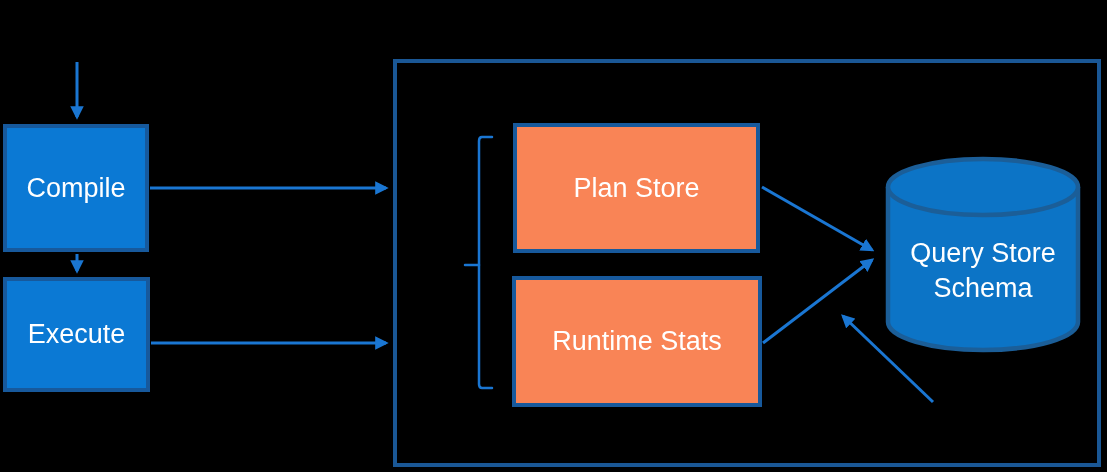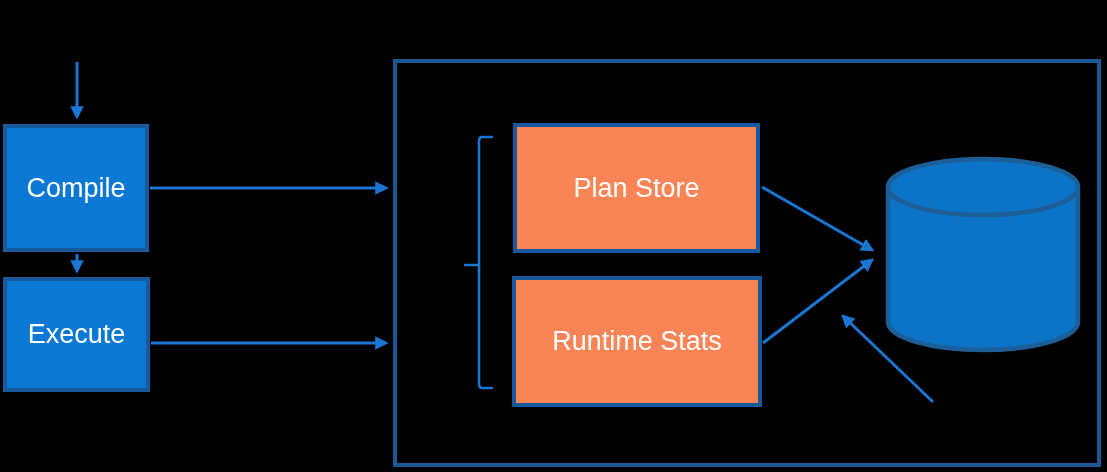--- a/index.html
+++ b/index.html
@@ -83,14 +83,15 @@
   </div>
 
   <div id="runtime-stats-box" class="node orange-box">
     <span>Runtime Stats</span>
   </div>
 
   <div id="plan-store-box" class="node orange-box">
     <span>Plan Store</span>
   </div>
 
+  <div id="cylinder-label">Query Store Schema</div>
 
 </div>
 
 </body></html>

